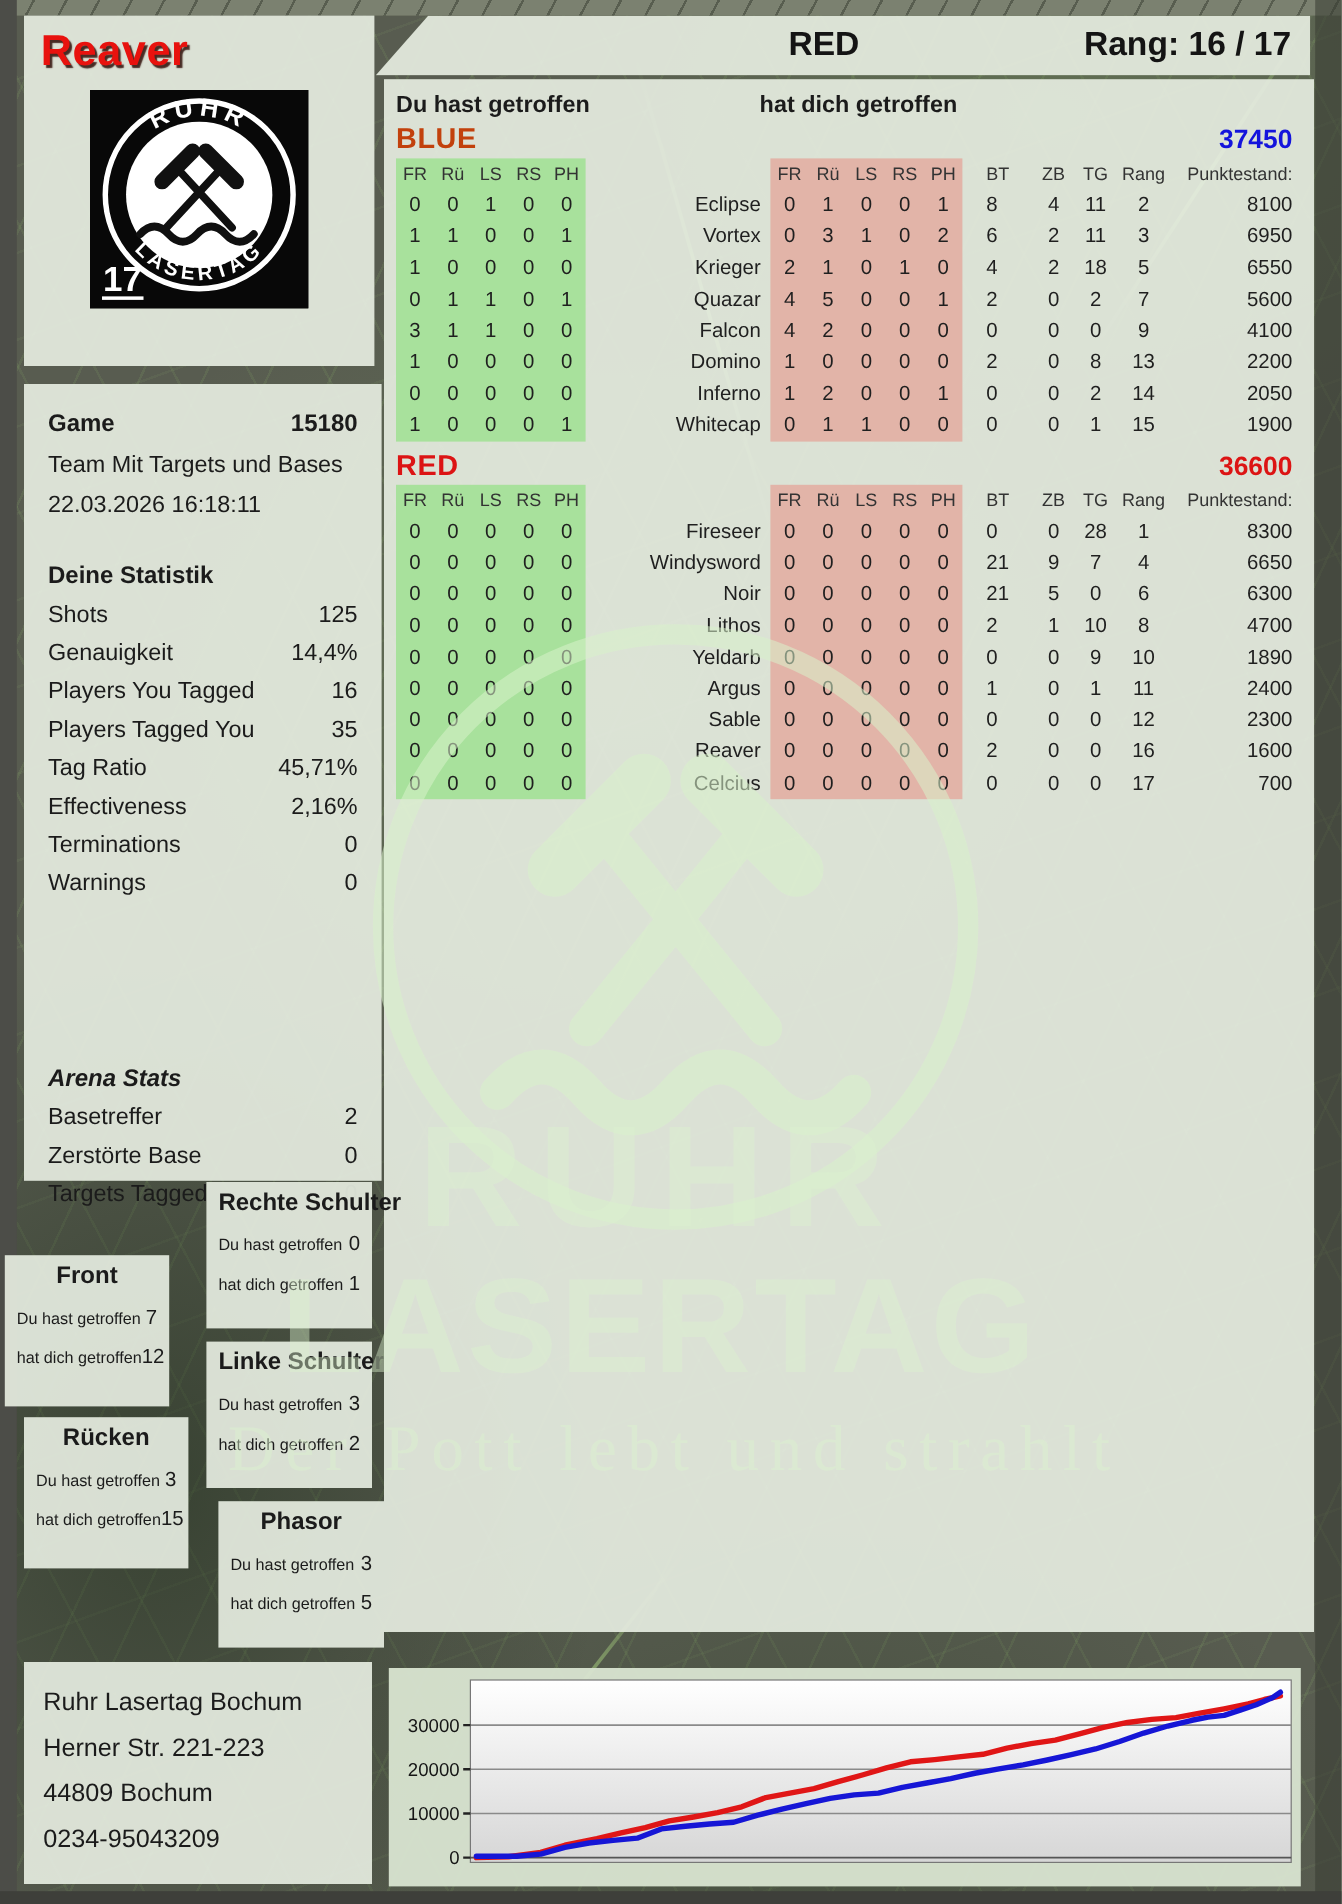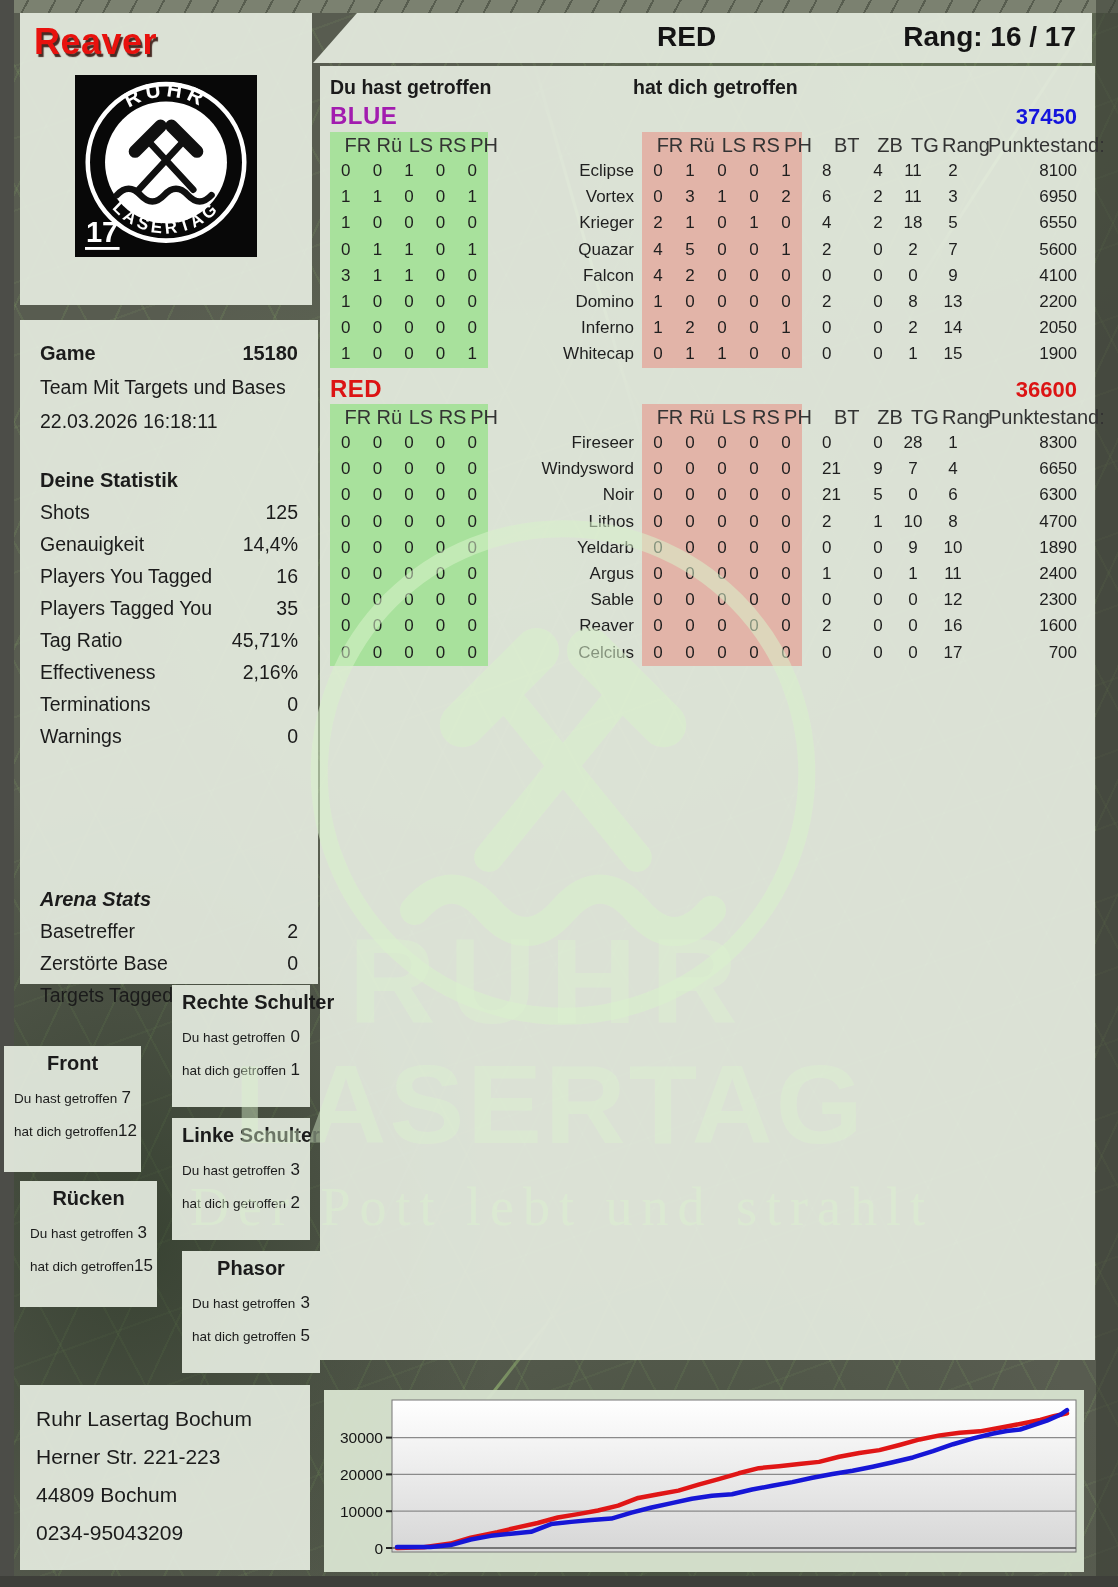--- a/index.html
+++ b/index.html
@@ -49,21 +49,21 @@
   #team-head-0{top:36px;} #team-head-1{top:309px;}
   .team-name{font-size:24px;font-weight:800;letter-spacing:0.5px;}
   .team-total{font-size:22px;font-weight:800;}
   .ttable{position:absolute;left:10px;width:747px;}
   #team-table-0{top:66px;} #team-table-1{top:338px;}
   .band{position:absolute;top:0;bottom:0;z-index:0;}
   .band.green{left:0;width:158px;background:#a8e19c;}
   .band.redb{left:312px;width:160px;background:#e2b4a8;}
   .trow{display:flex;align-items:center;height:26.2px;position:relative;z-index:1;font-size:17px;color:#1f1f1f;}
   .trow span{flex-shrink:0;}
-  .trow.thead{font-size:20px;height:26px;color:#333;padding-left:12px;}
+  .trow.thead{font-size:15px;height:26px;color:#333;}
   .cz{width:31.6px;text-align:center;}
   .cn{width:146px;text-align:right;white-space:nowrap;}
   .sp1{width:8px;} .sp2{width:20px;}
   .cz2{width:32px;text-align:center;}
   .cbt{width:38px;text-align:left;}
   .czb{width:36px;text-align:center;}
   .ctg{width:34px;text-align:center;}
   .crg{width:46px;text-align:center;}
   .csc{flex:1 1 auto;min-width:0;text-align:right;white-space:nowrap;}
 
@@ -147,21 +147,21 @@
 
 <div id="hdr-bar" class="panel">
   <span id="hdr-team">RED</span>
   <span id="hdr-rank">Rang: 16 / 17</span>
 </div>
 
 <div id="main-panel" class="panel">
   <div id="lbl-you" class="col-label">Du hast getroffen</div>
   <div id="lbl-them" class="col-label">hat dich getroffen</div>
   <div id="team-head-0" class="team-head">
-    <span class="team-name" style="color: #a21caf;">BLUE</span>
+    <span class="team-name" style="color: #c2410c;">BLUE</span>
     <span class="team-total" style="color: rgb(20, 20, 220);">37450</span>
   </div>
   <div id="team-table-0" class="ttable">
       <div class="band green"></div>
       <div class="band redb"></div>
       <div class="trow thead">
         <span class="cz">FR</span>
         <span class="cz">Rü</span>
         <span class="cz">LS</span>
         <span class="cz">RS</span>

